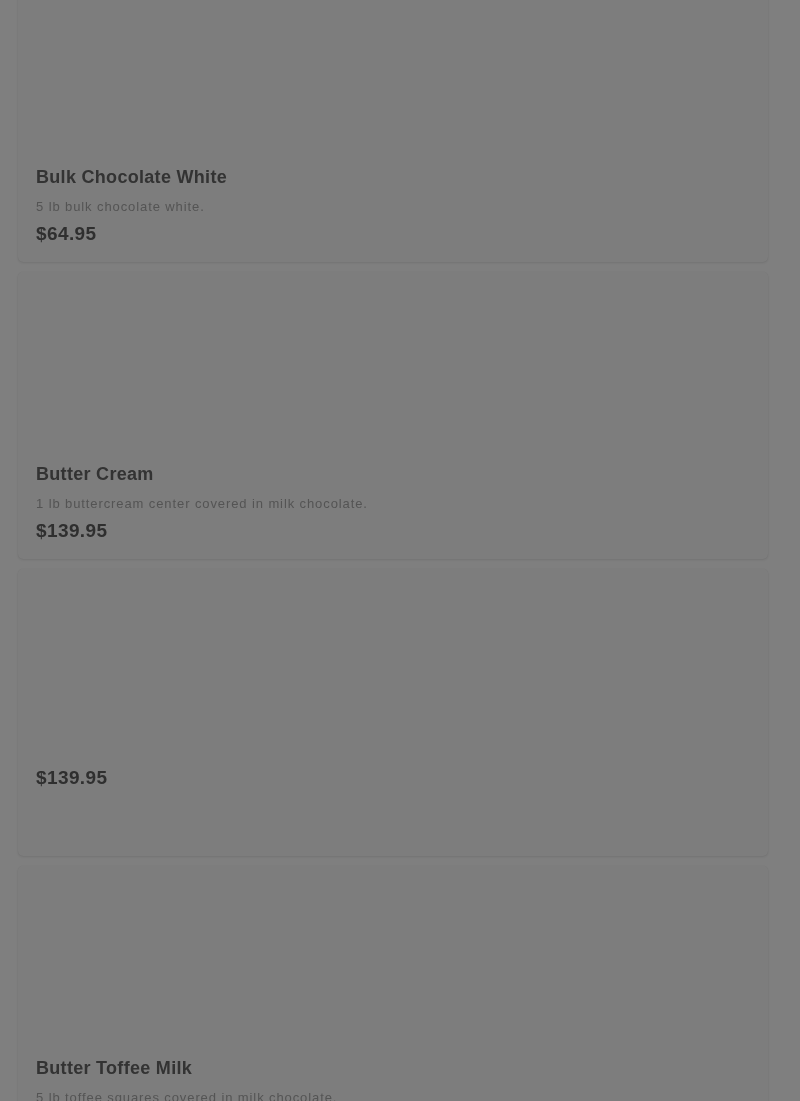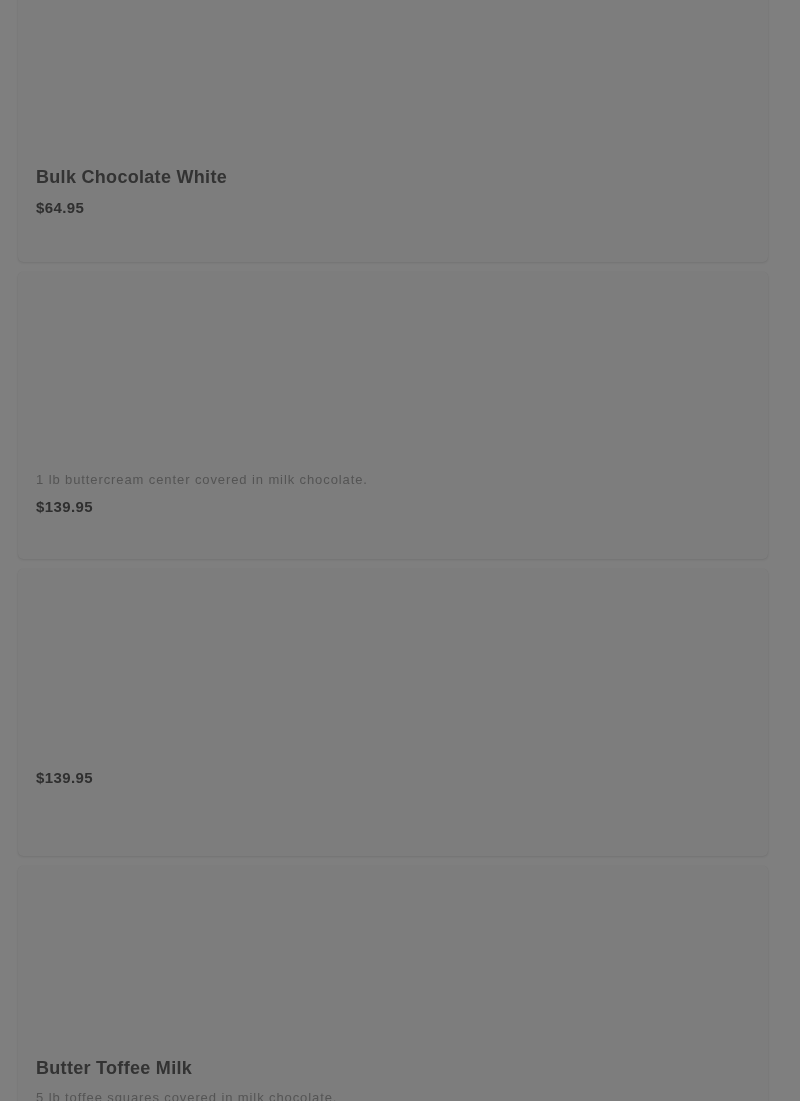--- a/index.html
+++ b/index.html
@@ -57,21 +57,21 @@
     margin: 10px 0 0 0;
     font-size: 13px;
     font-weight: 400;
     line-height: 16px;
     letter-spacing: 0.9px;
     color: var(--description-color, #a9a9a9);
   }
 
   .product-price {
     margin-top: 9px;
-    font-size: 15px;
+    font-size: 19px;
     font-weight: 600;
     line-height: 20px;
     letter-spacing: 0.4px;
     color: var(--price-color, #5e5e5e);
   }
 
   .modal-backdrop {
     position: fixed;
     top: 0; left: 0; right: 0; bottom: 0;
     background: var(--overlay-color, rgba(0,0,0,0.5));
@@ -80,25 +80,27 @@
 </style>
 </head>
 <body>
 
 <div class="viewport">
   <main class="product-list">
 
     <article class="product-card">
       <div class="product-media"></div>
       <h3 class="product-title">Bulk Chocolate White</h3>
+      <p class="product-desc">5 lb bulk chocolate white.</p>
       <div class="product-price">$64.95</div>
     </article>
 
     <article class="product-card">
       <div class="product-media"></div>
+      <h3 class="product-title">Butter Cream</h3>
       <p class="product-desc">1 lb buttercream center covered in milk chocolate.</p>
       <div class="product-price">$139.95</div>
     </article>
 
     <article class="product-card">
       <div class="product-media"></div>
       <div class="product-price">$139.95</div>
     </article>
 
     <article class="product-card">

